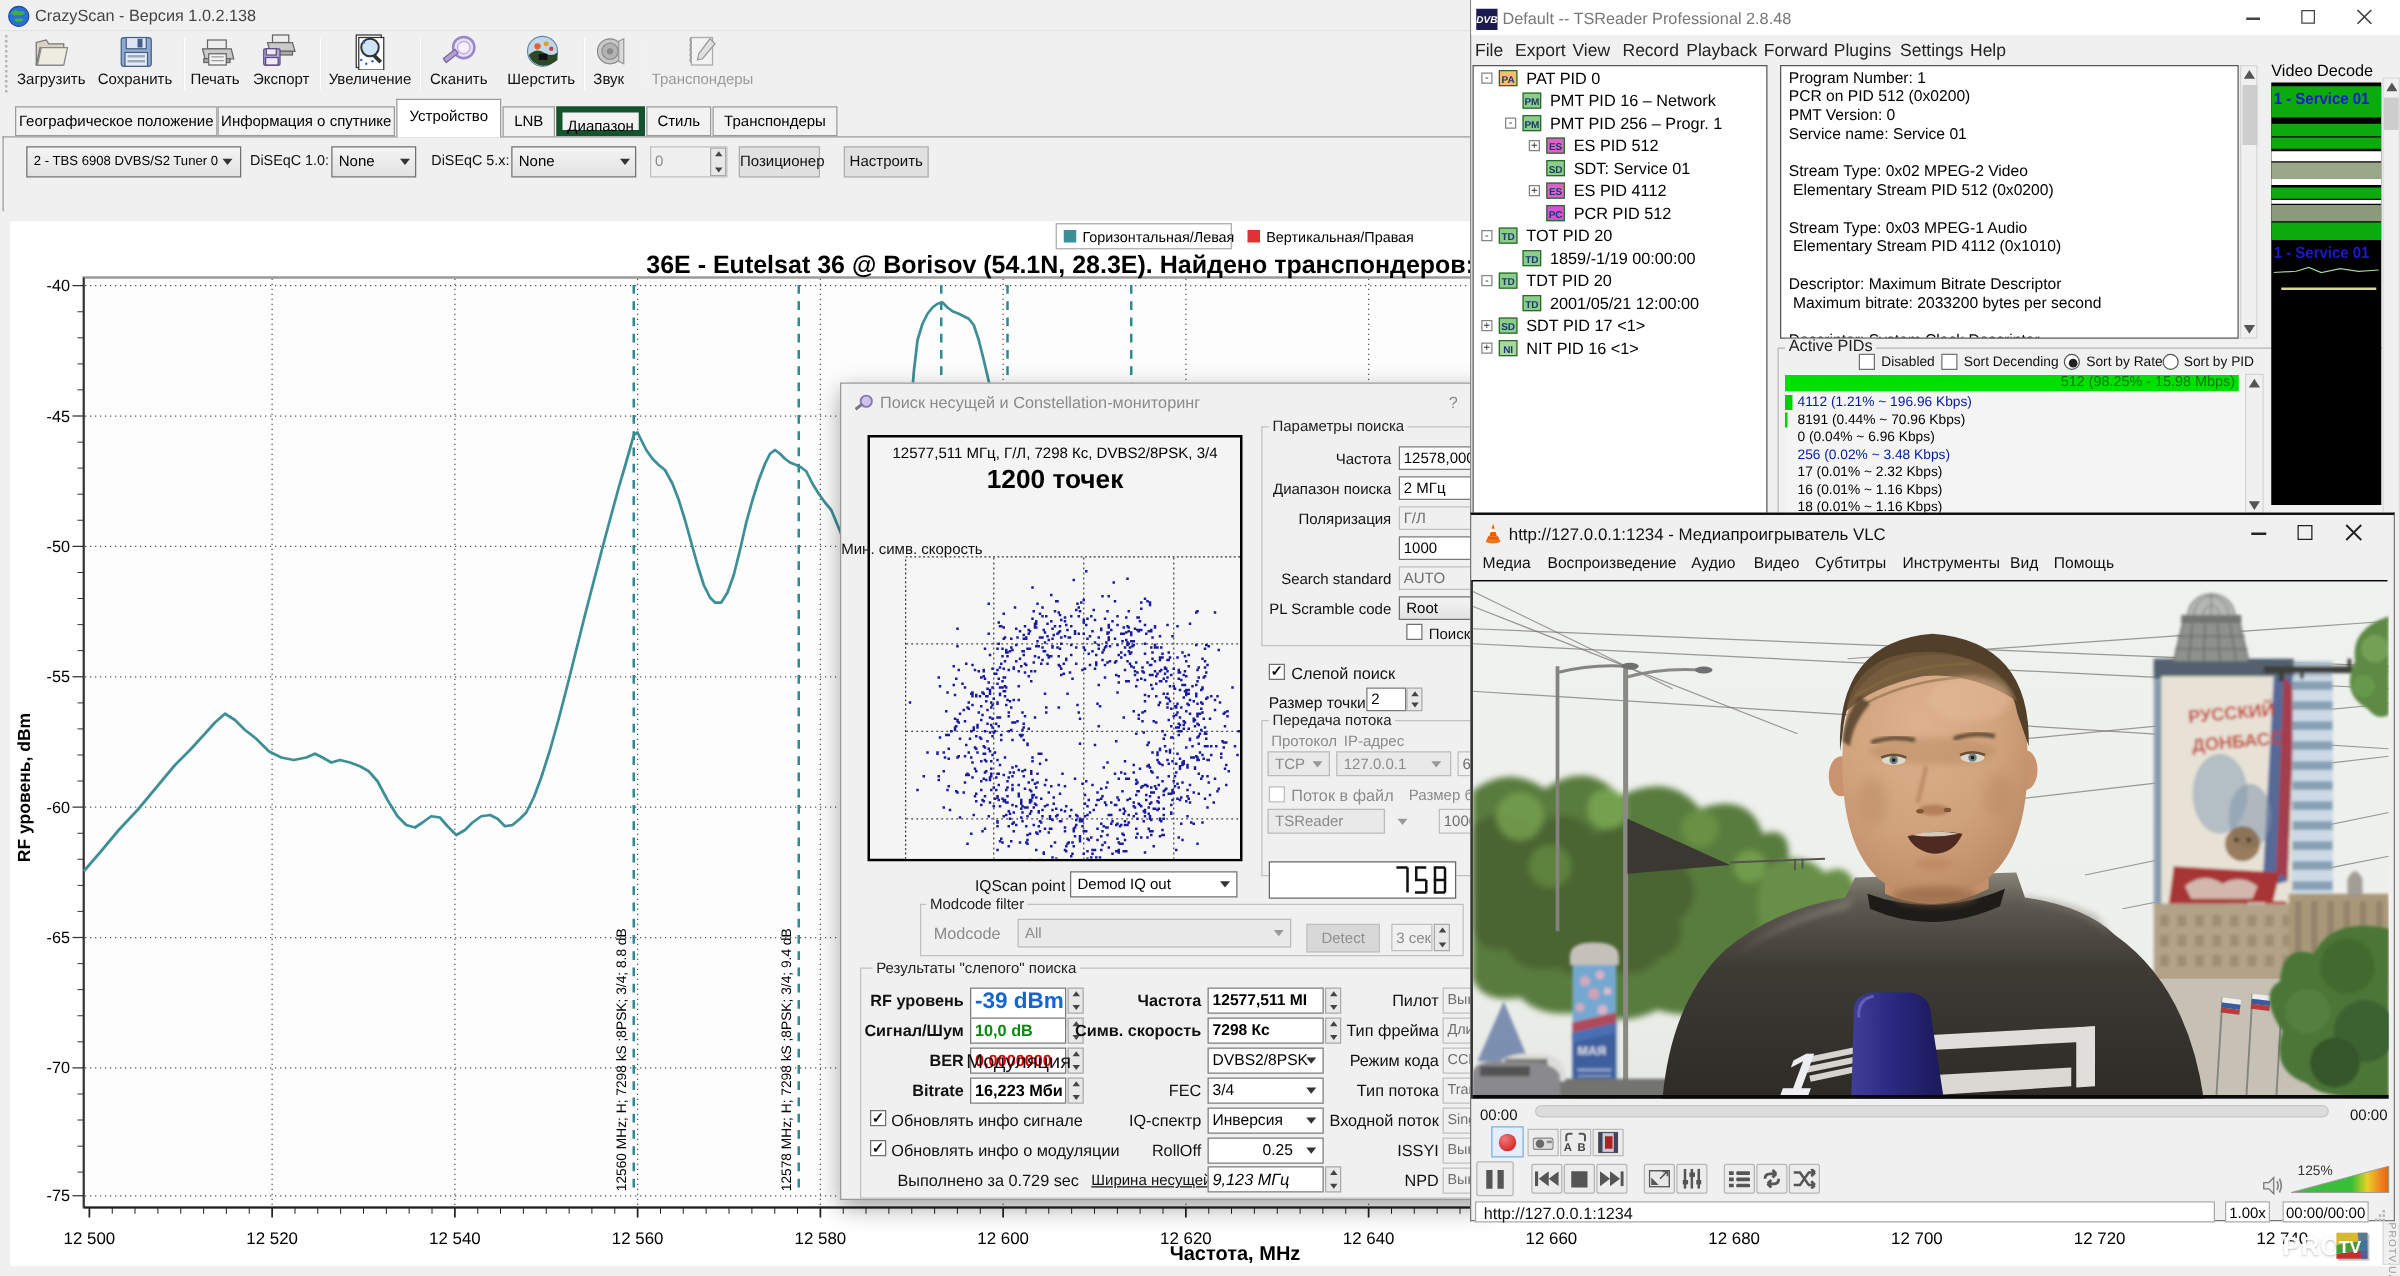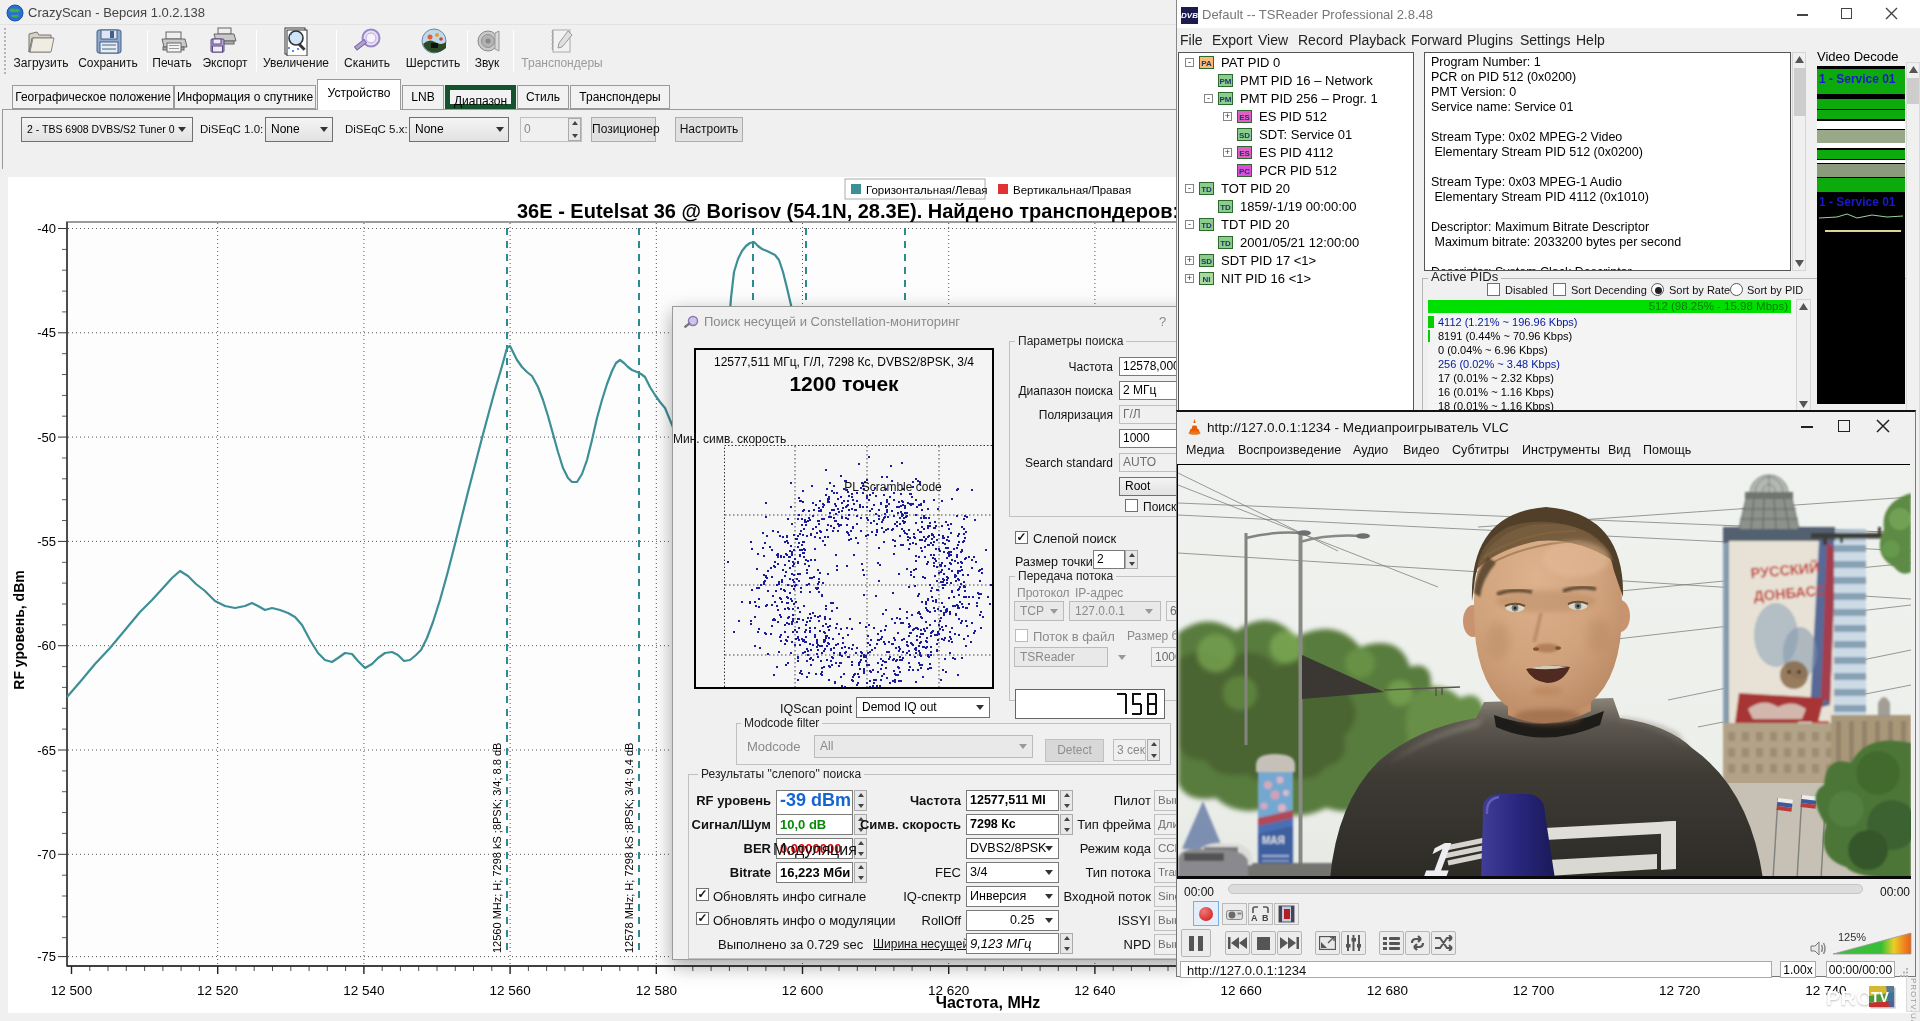--- a/index.html
+++ b/index.html
@@ -353,21 +353,21 @@
 <div class="lbl" style="left:0;top:53px;width:440px;text-align:right;font-size:12px">Частота</div>
 <div class="inp" style="left:446px;top:50px;width:74px;height:19px;line-height:17px">12578,000</div>
 <div class="lbl" style="left:0;top:77px;width:440px;text-align:right;font-size:12px">Диапазон поиска</div>
 <div class="inp" style="left:446px;top:74px;width:74px;height:19px;line-height:17px">2 МГц</div>
 <div class="lbl" style="left:0;top:101px;width:440px;text-align:right;font-size:12px">Поляризация</div>
 <div class="inp dis" style="left:446px;top:98px;width:74px;height:19px;line-height:17px">Г/Л</div>
 <div class="lbl" style="left:0;top:125px;width:440px;text-align:left;font-size:12px">Мин. симв. скорость</div>
 <div class="inp" style="left:446px;top:122px;width:74px;height:19px;line-height:17px">1000</div>
 <div class="lbl" style="left:0;top:149px;width:440px;text-align:right;font-size:12px">Search standard</div>
 <div class="inp dis" style="left:446px;top:146px;width:74px;height:19px;line-height:17px">AUTO</div>
-<div class="lbl" style="left:0;top:173px;width:440px;text-align:center;font-size:12px">PL Scramble code</div>
+<div class="lbl" style="left:0;top:173px;width:440px;text-align:right;font-size:12px">PL Scramble code</div>
 <div class="cmb" style="left:446px;top:170px;width:74px;height:19px;line-height:17px">Root</div>
 <div class="arr" style="left:505px;top:177px"></div>
 <div class="cb" style="left:452px;top:192px"></div>
     <div class="lbl" style="left:470px;top:193px">Поиск</div>
 <div class="cb" style="left:342px;top:224px">✓</div>
     <div class="lbl" style="left:360px;top:224px;font-size:13px">Слепой поиск</div>
 <div class="lbl" style="left:342px;top:248px;font-size:12.5px">Размер точки</div>
 <div class="inp" style="left:420px;top:243px;width:32px;height:19px;line-height:17px">2</div>
     <div class="spn" style="left:452px;top:243px;height:19px"></div>
 <div class="gb" style="left:336px;top:269px;width:182px;height:125px"></div>

